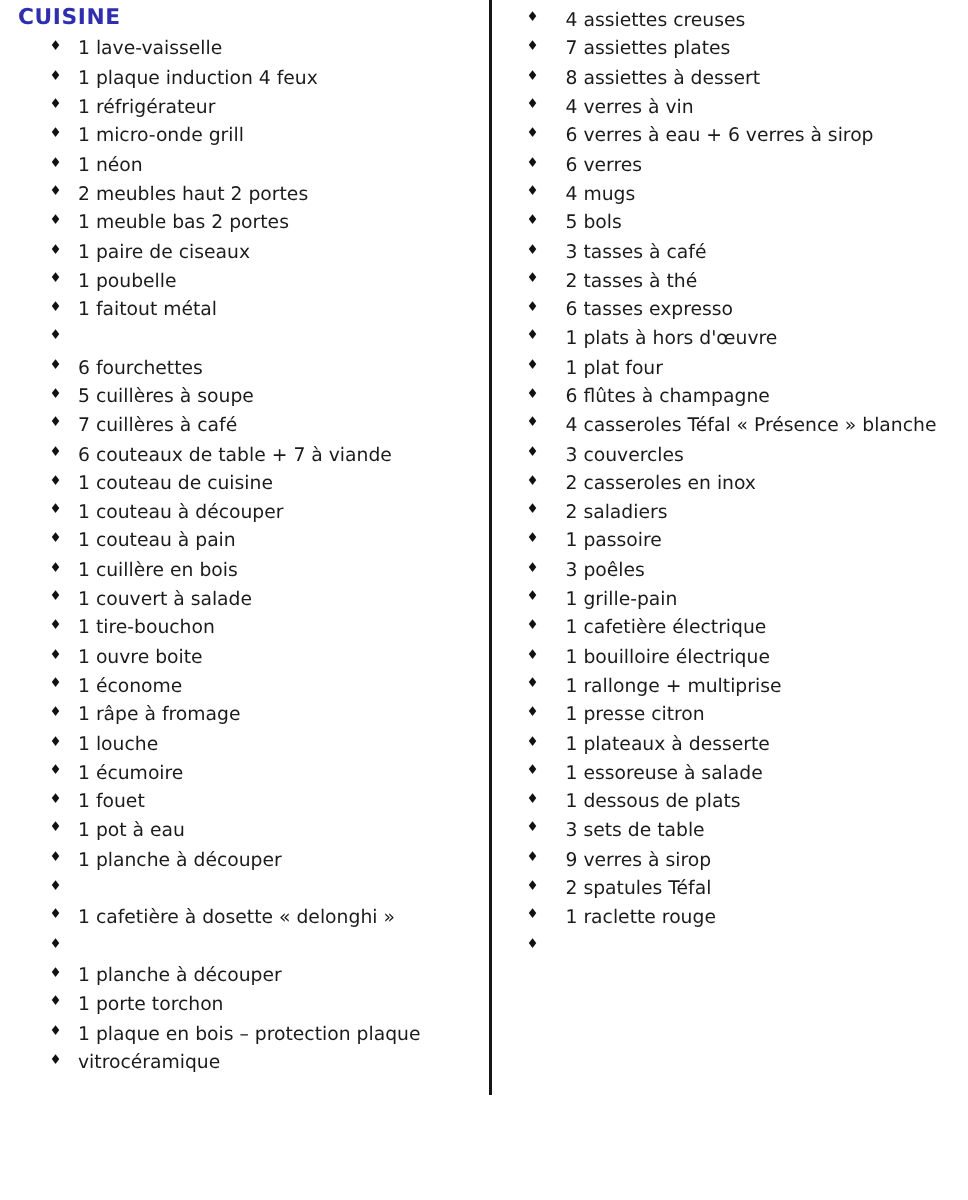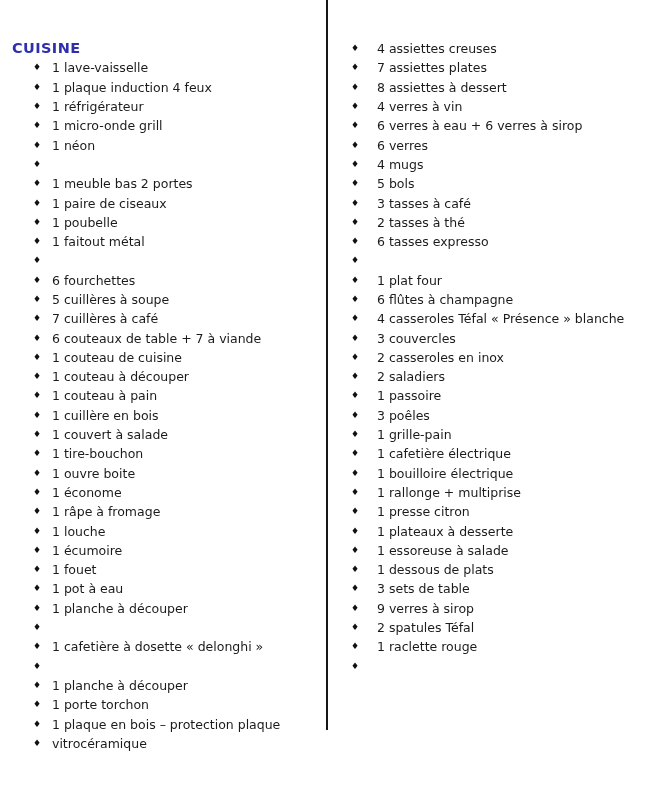--- a/index.html
+++ b/index.html
@@ -20,21 +20,20 @@
     position: absolute;
     left: 326px;
     top: 0;
     width: 2px;
     height: 730px;
     background: #161616;
   }
   .col {
     position: absolute;
     top: 3px;
-    margin-top: 36px;
   }
   .col-left  { left: 12px;  width: 312px; }
   .col-right { left: 351px; width: 292px; }
   .title {
     margin: 0;
     height: 19.3px;
     line-height: 19.3px;
     font-size: 14.5px;
     font-weight: bold;
     letter-spacing: 0.4px;
@@ -85,20 +84,21 @@
         <div class="item">
         <span class="bullet">♦</span>
         <span class="txt">1 micro-onde grill</span>
       </div>
         <div class="item">
         <span class="bullet">♦</span>
         <span class="txt">1 néon</span>
       </div>
         <div class="item">
         <span class="bullet">♦</span>
+        <span class="txt">2 meubles haut 2 portes</span>
       </div>
         <div class="item">
         <span class="bullet">♦</span>
         <span class="txt">1 meuble bas 2 portes</span>
       </div>
         <div class="item">
         <span class="bullet">♦</span>
         <span class="txt">1 paire de ciseaux</span>
       </div>
         <div class="item">
@@ -254,20 +254,21 @@
         <div class="item">
         <span class="bullet">♦</span>
         <span class="txt">2 tasses à thé</span>
       </div>
         <div class="item">
         <span class="bullet">♦</span>
         <span class="txt">6 tasses expresso</span>
       </div>
         <div class="item">
         <span class="bullet">♦</span>
+        <span class="txt">1 plats à hors d'œuvre</span>
       </div>
         <div class="item">
         <span class="bullet">♦</span>
         <span class="txt">1 plat four</span>
       </div>
         <div class="item">
         <span class="bullet">♦</span>
         <span class="txt">6 flûtes à champagne</span>
       </div>
         <div class="item">

